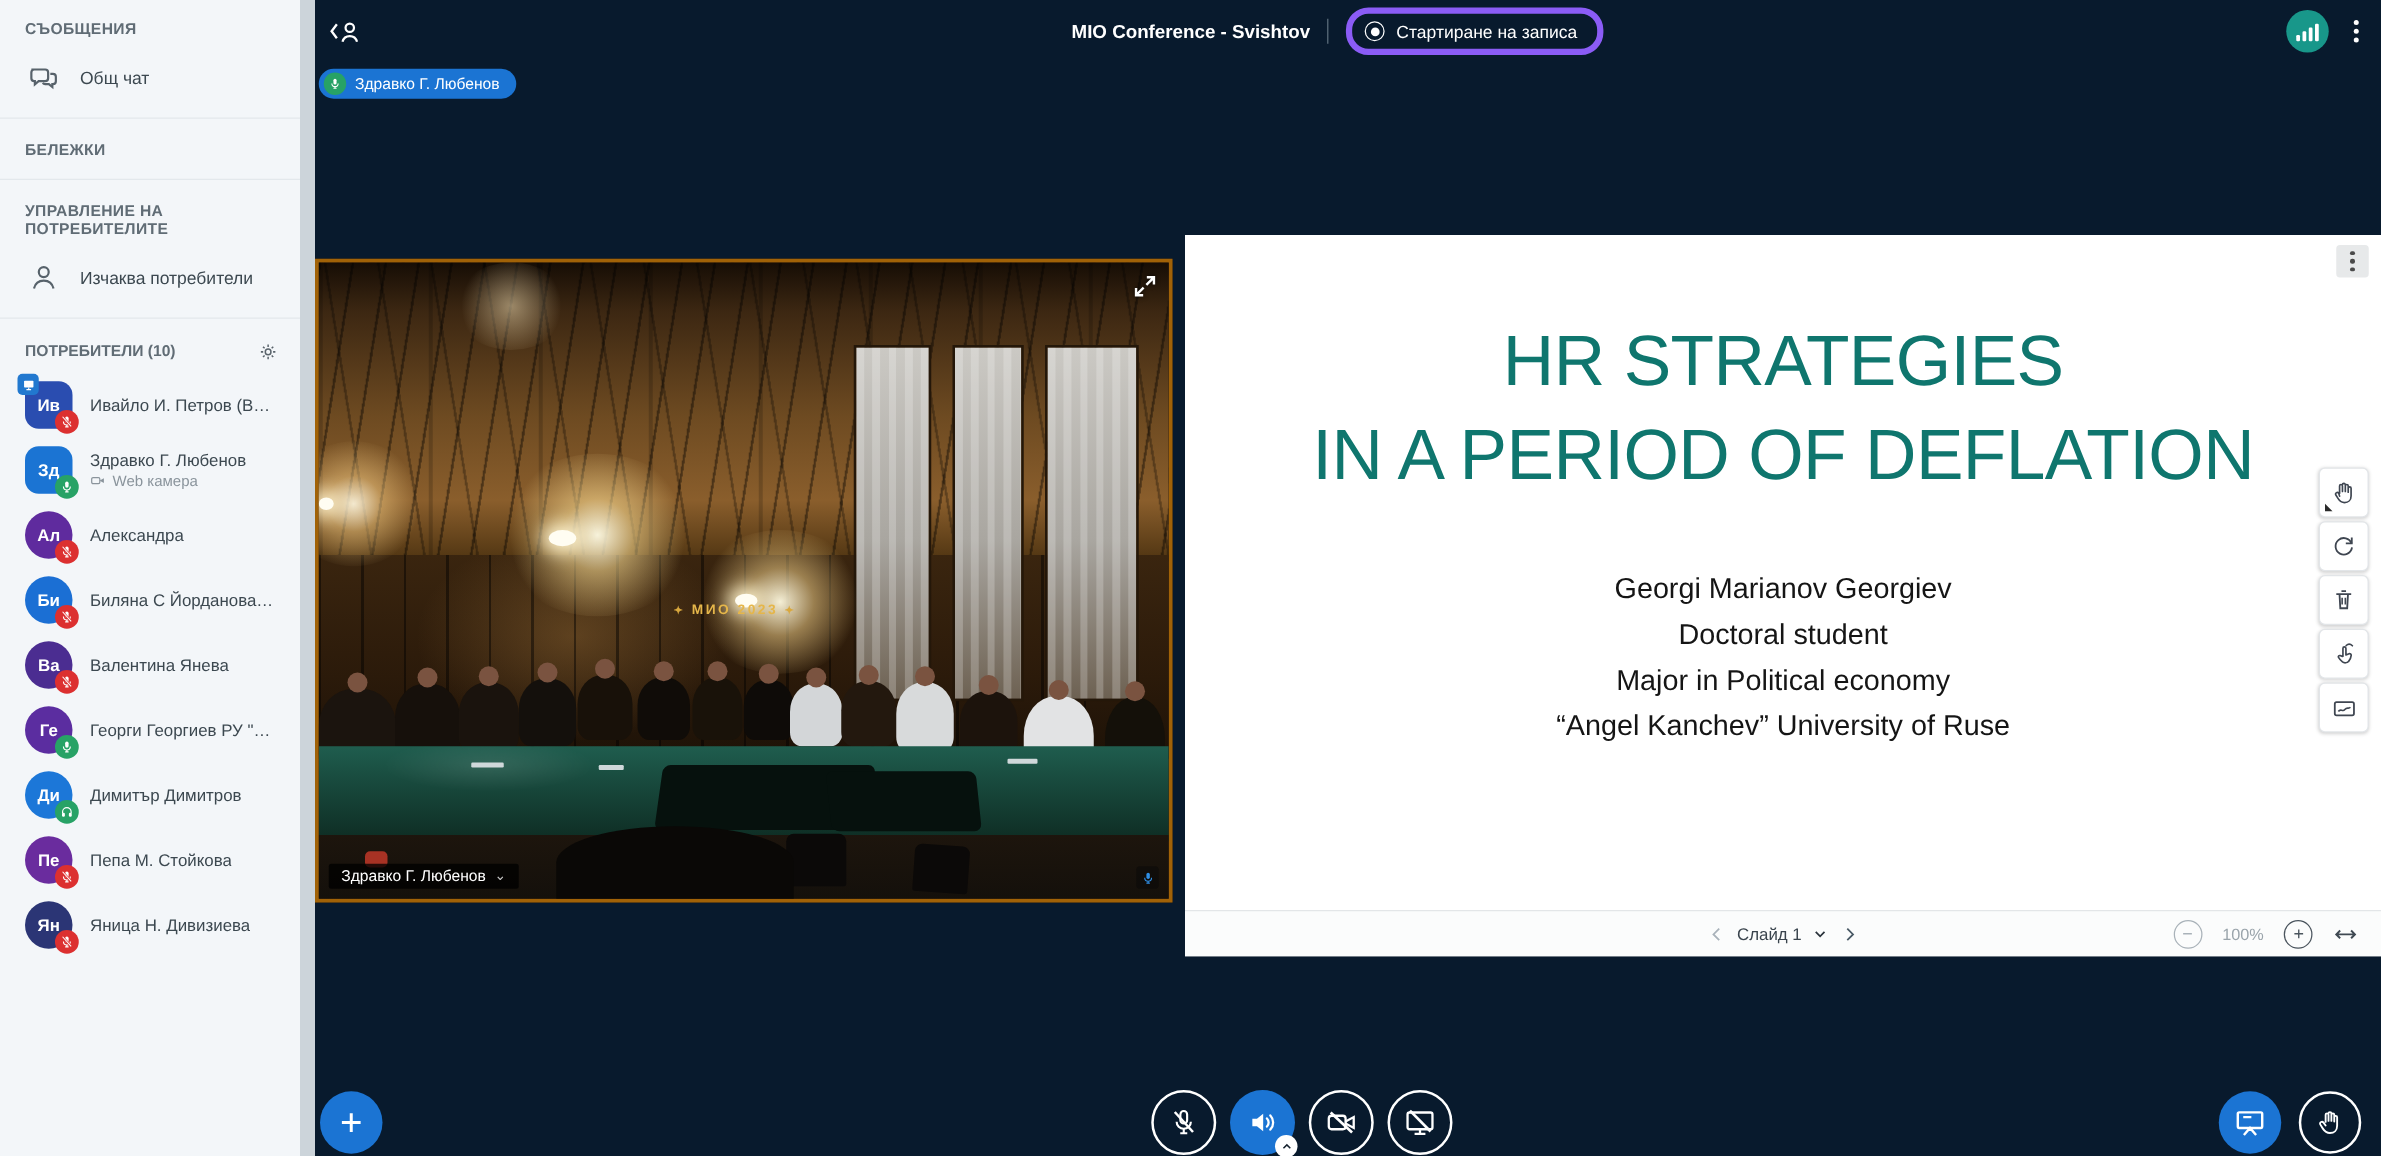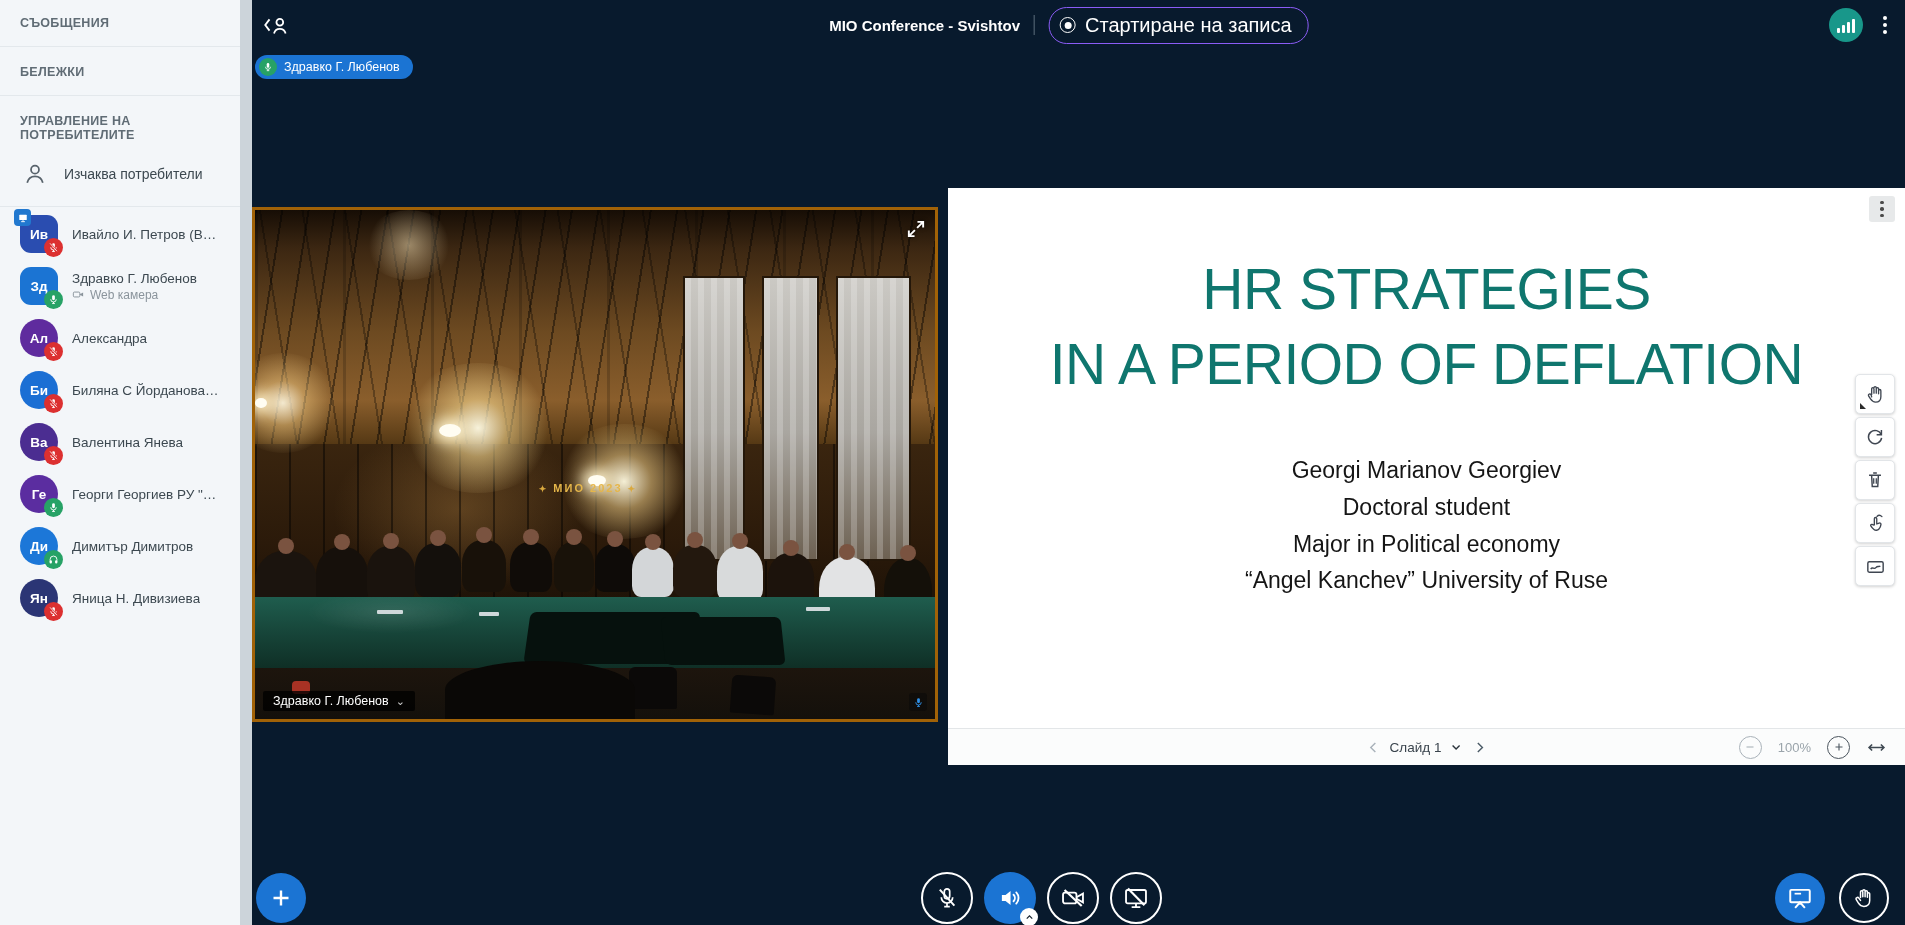--- a/index.html
+++ b/index.html
@@ -29,21 +29,21 @@
   .u-text { min-width:0; }
   .u-name { font-size:13.5px; color:#3c4850; white-space:nowrap; overflow:hidden; text-overflow:ellipsis; max-width:168px; }
   .u-sub { display:flex; align-items:center; gap:5px; font-size:12px; color:#8a949c; margin-top:2px; }
 
   
   .main-top { position:absolute; left:252px; right:0; top:0; height:50px; }
   .toggle-userlist { position:absolute; left:10px; top:12px; cursor:pointer; }
   .top-center { position:absolute; left:50%; top:0; height:50px; transform:translateX(-52%); display:flex; align-items:center; gap:14px; }
   .meeting-title { color:#fff; font-size:15px; font-weight:700; white-space:nowrap; }
   .top-sep { width:1px; height:20px; background:#5d6e7d; }
-  .record-pill { display:flex; align-items:center; gap:9px; border:1px solid #8b5cf6; border-radius:18px; padding:6px 16px 6px 10px; color:#fff; font-size:20px; cursor:pointer; background:transparent; white-space:nowrap; }
+  .record-pill { display:flex; align-items:center; gap:9px; border:5px solid #8b5cf6; border-radius:18px; padding:6px 16px 6px 10px; color:#fff; font-size:14px; cursor:pointer; background:transparent; white-space:nowrap; }
   .rec-ico { width:16px; height:16px; border:1.5px solid #fff; border-radius:50%; display:flex; align-items:center; justify-content:center; }
   .rec-ico i { width:7px; height:7px; background:#fff; border-radius:50%; }
   .top-right { position:absolute; right:12px; top:0; height:50px; display:flex; align-items:center; gap:14px; }
   .conn-circle { width:34px; height:34px; border-radius:50%; background:#18978a; display:flex; align-items:flex-end; justify-content:center; gap:2px; padding-bottom:9px; cursor:pointer; }
   .conn-circle i { width:3px; background:#fff; border-radius:1px; display:block; }
   .kebab { display:flex; flex-direction:column; gap:3px; padding:4px 6px; cursor:pointer; }
   .kebab i { width:4px; height:4px; border-radius:50%; background:#fff; }
 
   
   .talking-pill { position:absolute; left:255px; top:55px; background:#1b74d3; border-radius:13px; display:flex; align-items:center; gap:7px; padding:3px 13px 3px 4px; cursor:pointer; z-index:4; }
@@ -135,37 +135,55 @@
   .cbtn.filled { background:#1b74d3; }
   .spk-badge { position:absolute; right:-2px; bottom:-2px; width:18px; height:18px; border-radius:50%; background:#fff; display:flex; align-items:center; justify-content:center; }
   .action-right { position:absolute; left:1775px; top:873px; display:flex; gap:14px; z-index:4; }
   .cbtn.small { width:50px; height:50px; }
 </style>
 </head>
 <body>
 
 <div class="sidebar">
   <div class="sec-header">СЪОБЩЕНИЯ</div>
+  <div class="side-item">
+    <span class="s-icon">
+      <svg width="28" height="28" viewBox="0 0 24 24">
+          <path d="M3.5 6.5h9.5a2 2 0 0 1 2 2v4a2 2 0 0 1-2 2H8.5l-2.6 2.2v-2.2H5.5a2 2 0 0 1-2-2v-4a2 2 0 0 1 2-2z" fill="none" stroke="#57626b" stroke-width="1.5"></path>
+          <path d="M16.5 9.5h1.8a2 2 0 0 1 2 2v3a2 2 0 0 1-2 2h-.4v2l-2.4-2h-2.6a2 2 0 0 1-1.6-.8" fill="none" stroke="#57626b" stroke-width="1.5"></path>
+        </svg>
+    </span>
+    <span class="s-label">Общ чат</span>
+  </div>
   <div class="side-sep"></div>
 
   <div class="sec-header">БЕЛЕЖКИ</div>
   <div class="side-sep"></div>
 
   <div class="sec-header">УПРАВЛЕНИЕ НА ПОТРЕБИТЕЛИТЕ</div>
   <div class="side-item">
     <span class="s-icon">
       <svg width="28" height="28" viewBox="0 0 24 24">
           <circle cx="12" cy="8.3" r="3.4" fill="none" stroke="#57626b" stroke-width="1.5"></circle>
           <path d="M5.3 19.5c.9-3.7 3.5-5.4 6.7-5.4s5.8 1.7 6.7 5.4" fill="none" stroke="#57626b" stroke-width="1.5"></path>
         </svg>
     </span>
     <span class="s-label">Изчаква потребители</span>
   </div>
   <div class="side-sep"></div>
 
+  <div class="users-header-row">
+    <span class="sec-h2">ПОТРЕБИТЕЛИ (10)</span>
+    <span class="gear-btn">
+      <svg width="17" height="17" viewBox="0 0 24 24">
+          <circle cx="12" cy="12" r="3.2" fill="none" stroke="#5a646c" stroke-width="1.7"></circle>
+          <path d="M12 3.8v2.6M12 17.6v2.6M3.8 12h2.6M17.6 12h2.6M6.2 6.2l1.8 1.8M16 16l1.8 1.8M17.8 6.2L16 8M8 16l-1.8 1.8" stroke="#5a646c" stroke-width="1.7"></path>
+        </svg>
+    </span>
+  </div>
   <div id="user-list">
       <div class="user-row">
         <div class="avatar square" style="background:#2a4db0">
           <span class="initials">Ив</span>
           <span class="presenter-badge">
             <svg width="10" height="10" viewBox="0 0 24 24">
               <rect x="3" y="4" width="18" height="13" rx="1.5" fill="#fff"></rect>
               <path d="M12 17v3.2M7.5 20.8h9" stroke="#fff" stroke-width="2.2"></path>
             </svg>
           </span>
@@ -277,20 +295,37 @@
           <span class="status-badge headphones">
             <svg width="11" height="11" viewBox="0 0 24 24">
               <path d="M4.5 14.5V12a7.5 7.5 0 0 1 15 0v2.5" fill="none" stroke="#fff" stroke-width="2"></path>
               <rect x="3.5" y="13.5" width="5" height="7" rx="2.2" fill="#fff"></rect>
               <rect x="15.5" y="13.5" width="5" height="7" rx="2.2" fill="#fff"></rect>
             </svg>
           </span>
         </div>
         <div class="u-text">
           <div class="u-name">Димитър Димитров</div>
+        </div>
+      </div>
+      <div class="user-row">
+        <div class="avatar circle" style="background:#6a2c9e">
+          <span class="initials">Пе</span>
+          <span class="status-badge muted">
+            <svg width="11" height="11" viewBox="0 0 24 24">
+              <rect x="9" y="2.5" width="6" height="11" rx="3" fill="#fff"></rect>
+              <path d="M6 11.5a6 6 0 0 0 12 0" fill="none" stroke="#fff" stroke-width="2"></path>
+              <path d="M12 17.5v3M9 20.8h6" stroke="#fff" stroke-width="2"></path>
+              <path d="M4.5 3l15 17" stroke="#dc3030" stroke-width="4"></path>
+              <path d="M4.5 3l15 17" stroke="#fff" stroke-width="1.8"></path>
+            </svg>
+          </span>
+        </div>
+        <div class="u-text">
+          <div class="u-name">Пепа М. Стойкова</div>
         </div>
       </div>
       <div class="user-row">
         <div class="avatar circle" style="background:#2b3575">
           <span class="initials">Ян</span>
           <span class="status-badge muted">
             <svg width="11" height="11" viewBox="0 0 24 24">
               <rect x="9" y="2.5" width="6" height="11" rx="3" fill="#fff"></rect>
               <path d="M6 11.5a6 6 0 0 0 12 0" fill="none" stroke="#fff" stroke-width="2"></path>
               <path d="M12 17.5v3M9 20.8h6" stroke="#fff" stroke-width="2"></path>

